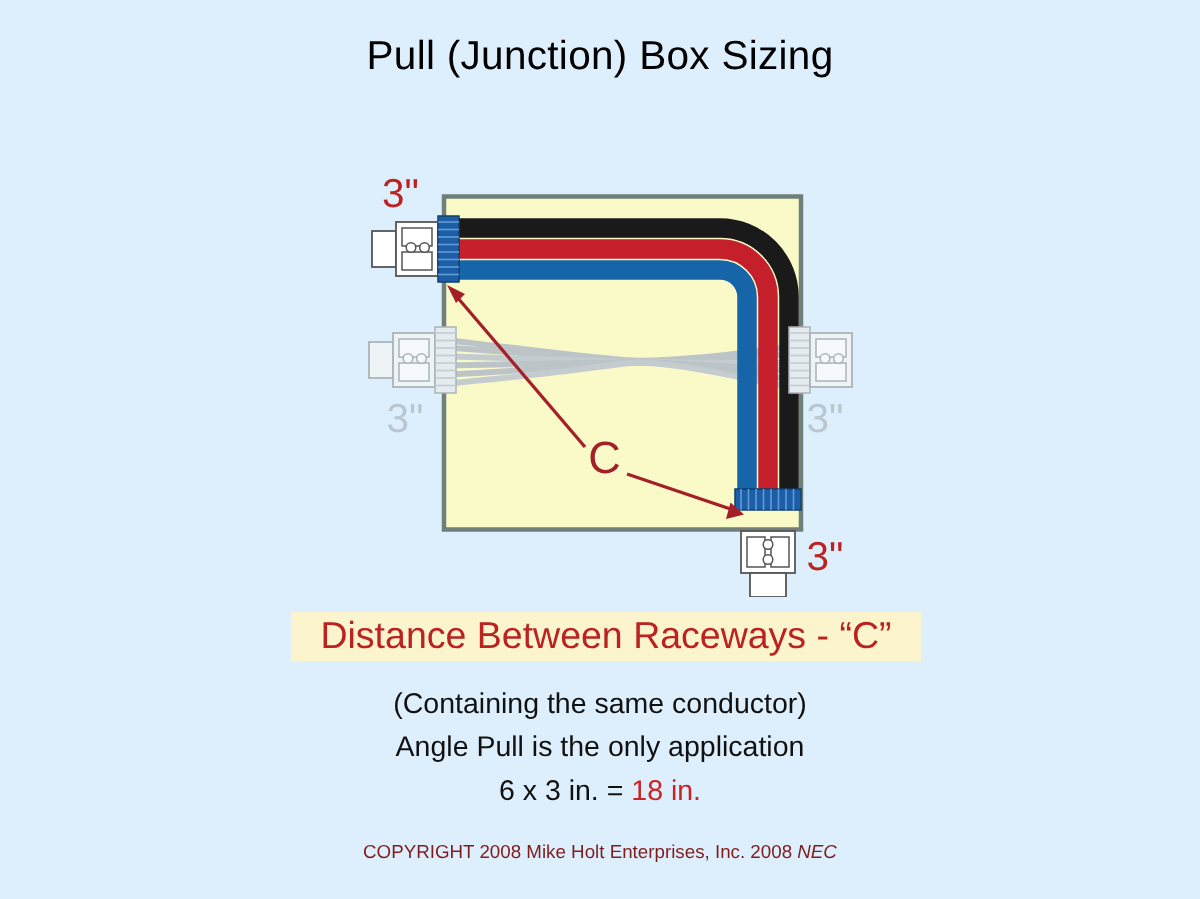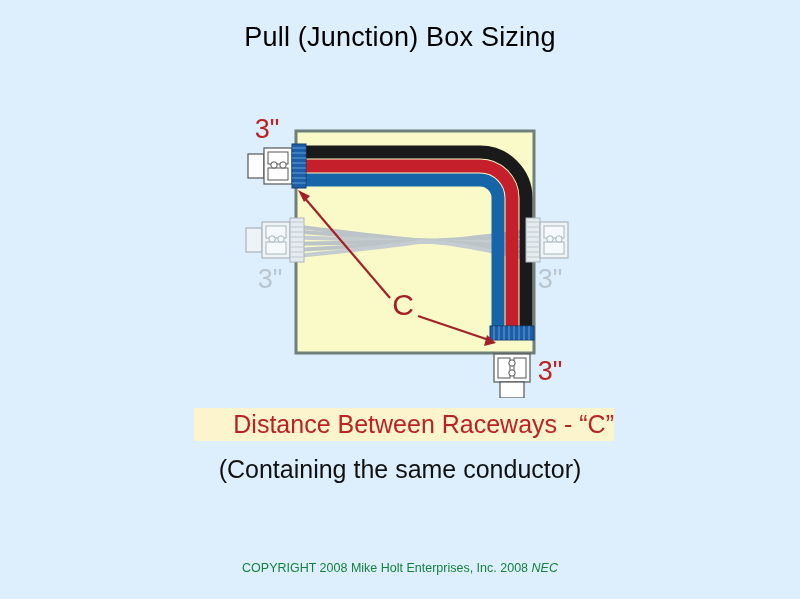--- a/index.html
+++ b/index.html
@@ -60,54 +60,54 @@
   
   .callout-band {
     position: absolute;
     left: 194px;
     top: 408px;
     width: 420px;
     height: 33px;
     background: #fcf4cd;
     display: flex;
     align-items: center;
-    justify-content: flex-end;
+    justify-content: center;
   }
   .callout-text {
     color: #bb2222;
     font-size: 25px;
     white-space: nowrap;
   }
 
   
   .notes {
     position: absolute;
     left: 0;
     top: 455px;
     width: 800px;
     text-align: center;
     color: #111111;
   }
   .note-line {
-    font-size: 25px;
+    font-size: 19px;
     line-height: 29px;
   }
   .note-line .accent {
     color: #cc2222;
   }
 
   
   .copyright {
     position: absolute;
     left: 0;
     top: 561px;
     width: 800px;
     text-align: center;
     font-size: 12.5px;
-    color: #15803d;
+    color: #7f1d1d;
   }
   .copyright .nec {
     font-style: italic;
   }
 </style>
 </head>
 <body>
 
 <div class="stage">
 
@@ -251,19 +251,23 @@
       <text x="163" y="197" font-family="Liberation Sans, sans-serif" font-size="30" fill="#a42028" text-anchor="middle">C</text>
     </svg>
   </div>
 
   <div class="callout-band">
     <span class="callout-text">Distance Between Raceways - “C”</span>
   </div>
 
   <div class="notes">
     <div class="note-line">(Containing the same conductor)</div>
+    <div class="note-line">Angle Pull is the only application</div>
+    <div class="note-line">
+      <span>6 x 3 in. = </span><span class="accent">18 in.</span>
+    </div>
   </div>
 
   <div class="copyright">
     <span>COPYRIGHT 2008  Mike Holt Enterprises, Inc. 2008 </span><span class="nec">NEC</span>
   </div>
 
 </div>
 
 </body></html>

